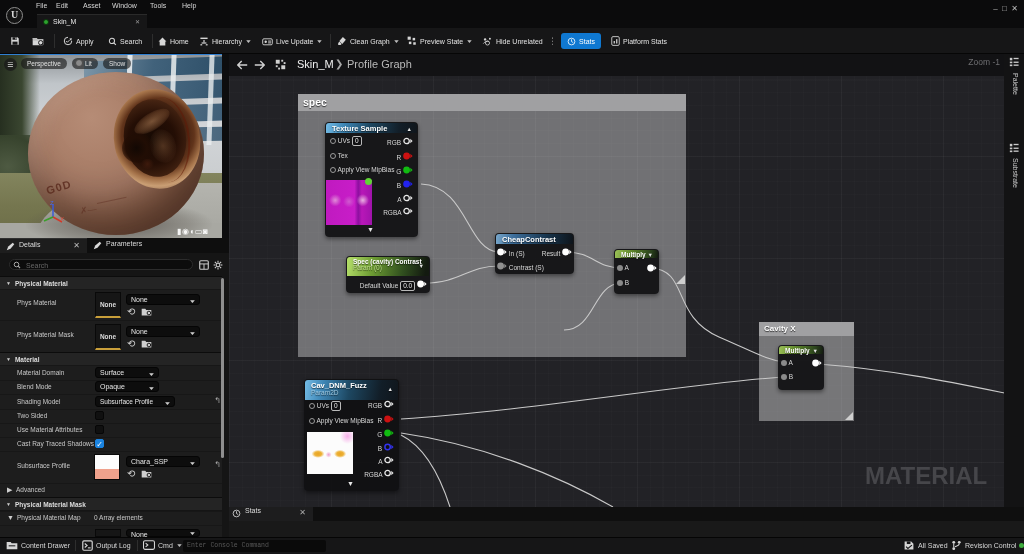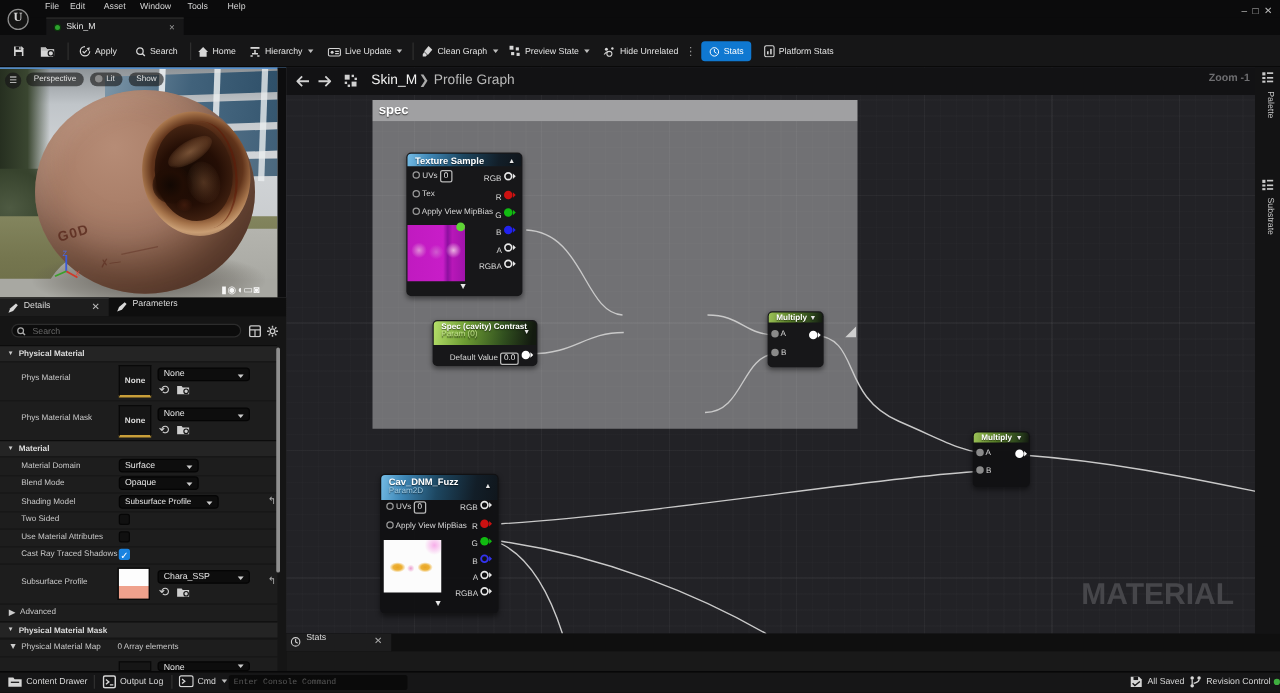--- a/index.html
+++ b/index.html
@@ -53,21 +53,21 @@
 #graph { left:229px; top:54px; width:795px; height:453px; background:#222226; overflow:hidden; }
 #graph .grid { position:absolute; left:0; top:0; width:100%; height:100%;
   background-image:
     repeating-linear-gradient(to right, rgba(255,255,255,0.028) 0 1px, transparent 1px 102px),
     repeating-linear-gradient(to bottom, rgba(255,255,255,0.028) 0 1px, transparent 1px 102px),
     repeating-linear-gradient(to right, rgba(255,255,255,0.013) 0 1px, transparent 1px 12.75px),
     repeating-linear-gradient(to bottom, rgba(255,255,255,0.013) 0 1px, transparent 1px 12.75px);
 }
 #crumb { position:absolute; left:0; top:0; width:795px; height:22px; background:#121214; }
 #watermark { position:absolute; left:636px; top:408px; font-size:24px; font-weight:bold; color:#46464a; letter-spacing:0; }
-#zoomtxt { position:absolute; right:24px; top:3px; font-size:8.5px; font-weight:bold; color:#6e6e71; }
+#zoomtxt { position:absolute; right:24px; top:3px; font-size:8.5px; font-weight:normal; color:#6e6e71; }
 
 
 .comment { position:absolute; }
 .comment .chd { position:absolute; left:0; top:0; width:100%; height:17px; background:#a0a0a2; color:#fff; font-size:10.5px; font-weight:bold; line-height:16px; padding-left:5px; text-shadow:0 1px 1px rgba(0,0,0,0.7); }
 .comment .cbody { position:absolute; left:0; top:17px; width:100%; }
 
 
 .node { position:absolute; background:rgba(16,16,18,0.93); border-radius:4px; box-shadow:0 2px 4px rgba(0,0,0,0.45); }
 .nhead { position:absolute; left:1px; right:1px; top:1px; border-radius:3px 3px 0 0; color:#fff; font-weight:bold; font-size:7.5px; white-space:nowrap; padding:1px 0 0 6px; text-shadow:0 1px 1px rgba(0,0,0,0.6); }
 .nhead.blue { background:linear-gradient(100deg,#74bce6 0%, #3d85b4 20%, #1d4761 48%, #121e28 80%, #10161c 100%); }
@@ -399,28 +399,35 @@
   <div class="abs" style="left:95px;top:291px;width:26px;height:8px;background:#161616;border:1px solid #090909"></div>
   <div class="dd" style="left:126px;top:291px;width:74px;height:8px;line-height:7px">None<span class="dchev" style="top:0">▼</span></div>
 
   <div class="abs" style="left:221px;top:40px;width:3px;height:180px;background:#8f8f8f;border-radius:2px"></div>
 </div>
 
 <div class="abs" id="graph">
   <div class="grid"></div>
   <div id="watermark">MATERIAL</div>
 
-  <div class="comment" style="left:69px;top:26px;width:388px;height:191px">
+  <div class="comment" style="left:69px;top:40px;width:388px;height:191px">
     <div class="chd">spec</div>
     <div class="cbody" style="height:246px;background:rgba(255,255,255,0.36)"></div>
     <svg style="position:absolute;right:1px;bottom:1px" width="9" height="9">
         <path d="M9 0 L9 9 L0 9 z" fill="#cfcfcf"></path>
       </svg>
   </div>
 
+  <div class="comment" style="left:530px;top:268px;width:95px;height:99px">
+    <div class="chd" style="height:14px;line-height:13px;font-size:8px">Cavity X</div>
+    <div class="cbody" style="top:14px;height:85px;background:rgba(255,255,255,0.38)"></div>
+    <svg style="position:absolute;right:1px;bottom:1px" width="8" height="8">
+        <path d="M8 0 L8 8 L0 8 z" fill="#cfcfcf"></path>
+      </svg>
+  </div>
 
   <svg class="abs" style="left:0;top:0" width="795" height="453" fill="none" stroke="#c9c9c9" stroke-width="1.1">
     <path d="M192,130 C238,132 238,196 269,198"></path>
     <path d="M195,229 C232,229 238,212 270,212"></path>
     <path d="M337,198 C364,198 367,214 392,214"></path>
     <path d="M335,276 C366,276 364,230 392,229"></path>
     <path d="M422,214 C460,216 442,262 490,283 C527,299 538,306 555,308"></path>
     <path d="M172,365 C300,357 470,328 555,323"></path>
     <path d="M589,310 C670,316 740,332 795,343"></path>
     <path d="M172,379 C255,391 330,422 384,453"></path>
@@ -467,20 +474,35 @@
 
   <div class="node" style="left:117px;top:202px;width:84px;height:37px">
     <div class="nhead green" style="height:19px;font-size:6.5px">Spec (cavity) Contrast<span class="collapse" style="top:6px">▼</span>
       <div class="nsub" style="color:#bede8a">Param (0)</div></div>
     <span class="npin pinR" style="top:24px;right:3px">Default Value <span class="valbox">0.0</span> <svg width="10" height="8" viewBox="0 0 10 8">
           <circle cx="3.6" cy="4" r="3.4" fill="#fff"></circle>
           <path d="M7.3 1.8 L9.6 4 L7.3 6.2 z" fill="#fff"></path>
         </svg></span>
   </div>
 
+  <div class="node" style="left:266px;top:179px;width:79px;height:41px">
+    <div class="nhead steel">CheapContrast</div>
+    <span class="npin pinL" style="top:15px;left:2px"><svg width="10" height="8" viewBox="0 0 10 8">
+          <circle cx="3.6" cy="4" r="3.4" fill="#fff"></circle>
+          <path d="M7.3 1.8 L9.6 4 L7.3 6.2 z" fill="#fff"></path>
+        </svg> In (S)</span>
+    <span class="npin pinR" style="top:15px;right:2px">Result <svg width="10" height="8" viewBox="0 0 10 8">
+          <circle cx="3.6" cy="4" r="3.4" fill="#fff"></circle>
+          <path d="M7.3 1.8 L9.6 4 L7.3 6.2 z" fill="#fff"></path>
+        </svg></span>
+    <span class="npin pinL" style="top:29px;left:2px"><svg width="10" height="8" viewBox="0 0 10 8">
+          <circle cx="3.6" cy="4" r="3.4" fill="#909090"></circle>
+          <path d="M7.3 1.8 L9.6 4 L7.3 6.2 z" fill="#909090"></path>
+        </svg> Contrast (S)</span>
+  </div>
 
 
   <div class="node" style="left:385px;top:195px;width:45px;height:45px">
     <div class="nhead" style="font-size:6.5px;background:linear-gradient(100deg,#9cc257 0%,#587f28 42%,#2a421c 82%,#131a10 100%)">Multiply<span class="collapse" style="top:2px">▼</span></div>
     <span class="npin pinL" style="top:15px;left:3px"><span class="pc" style="background:#8a8a8a"></span> A</span>
     <span class="npin pinR" style="top:15px;right:2px"><svg width="10" height="8" viewBox="0 0 10 8">
           <circle cx="3.6" cy="4" r="3.4" fill="#fff"></circle>
           <path d="M7.3 1.8 L9.6 4 L7.3 6.2 z" fill="#fff"></path>
         </svg></span>
     <span class="npin pinL" style="top:30px;left:3px"><span class="pc" style="background:#8a8a8a"></span> B</span>

